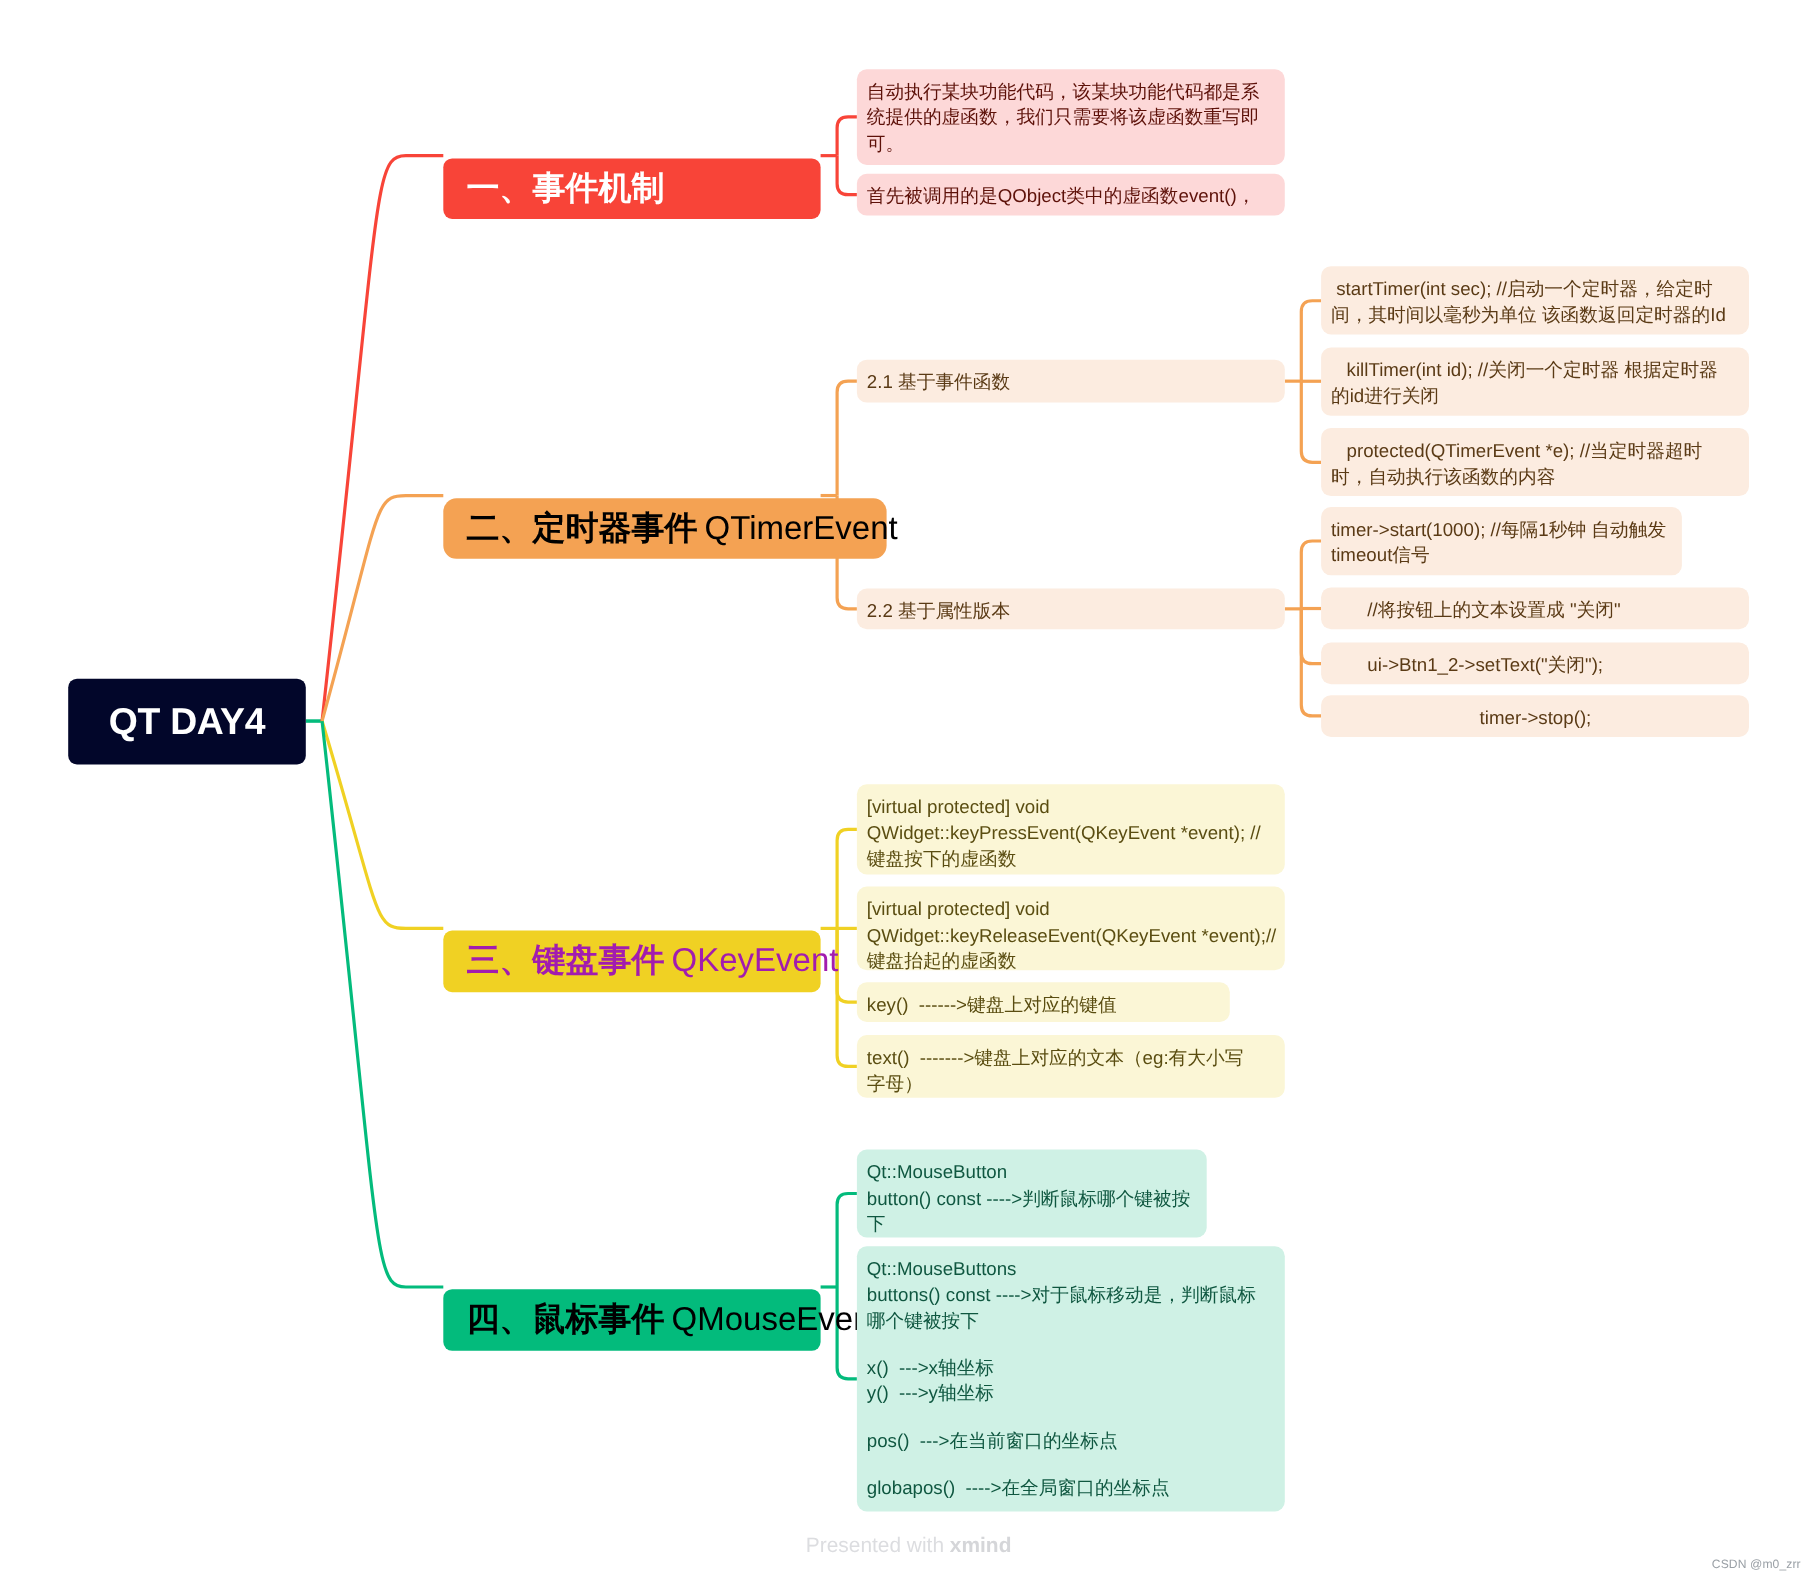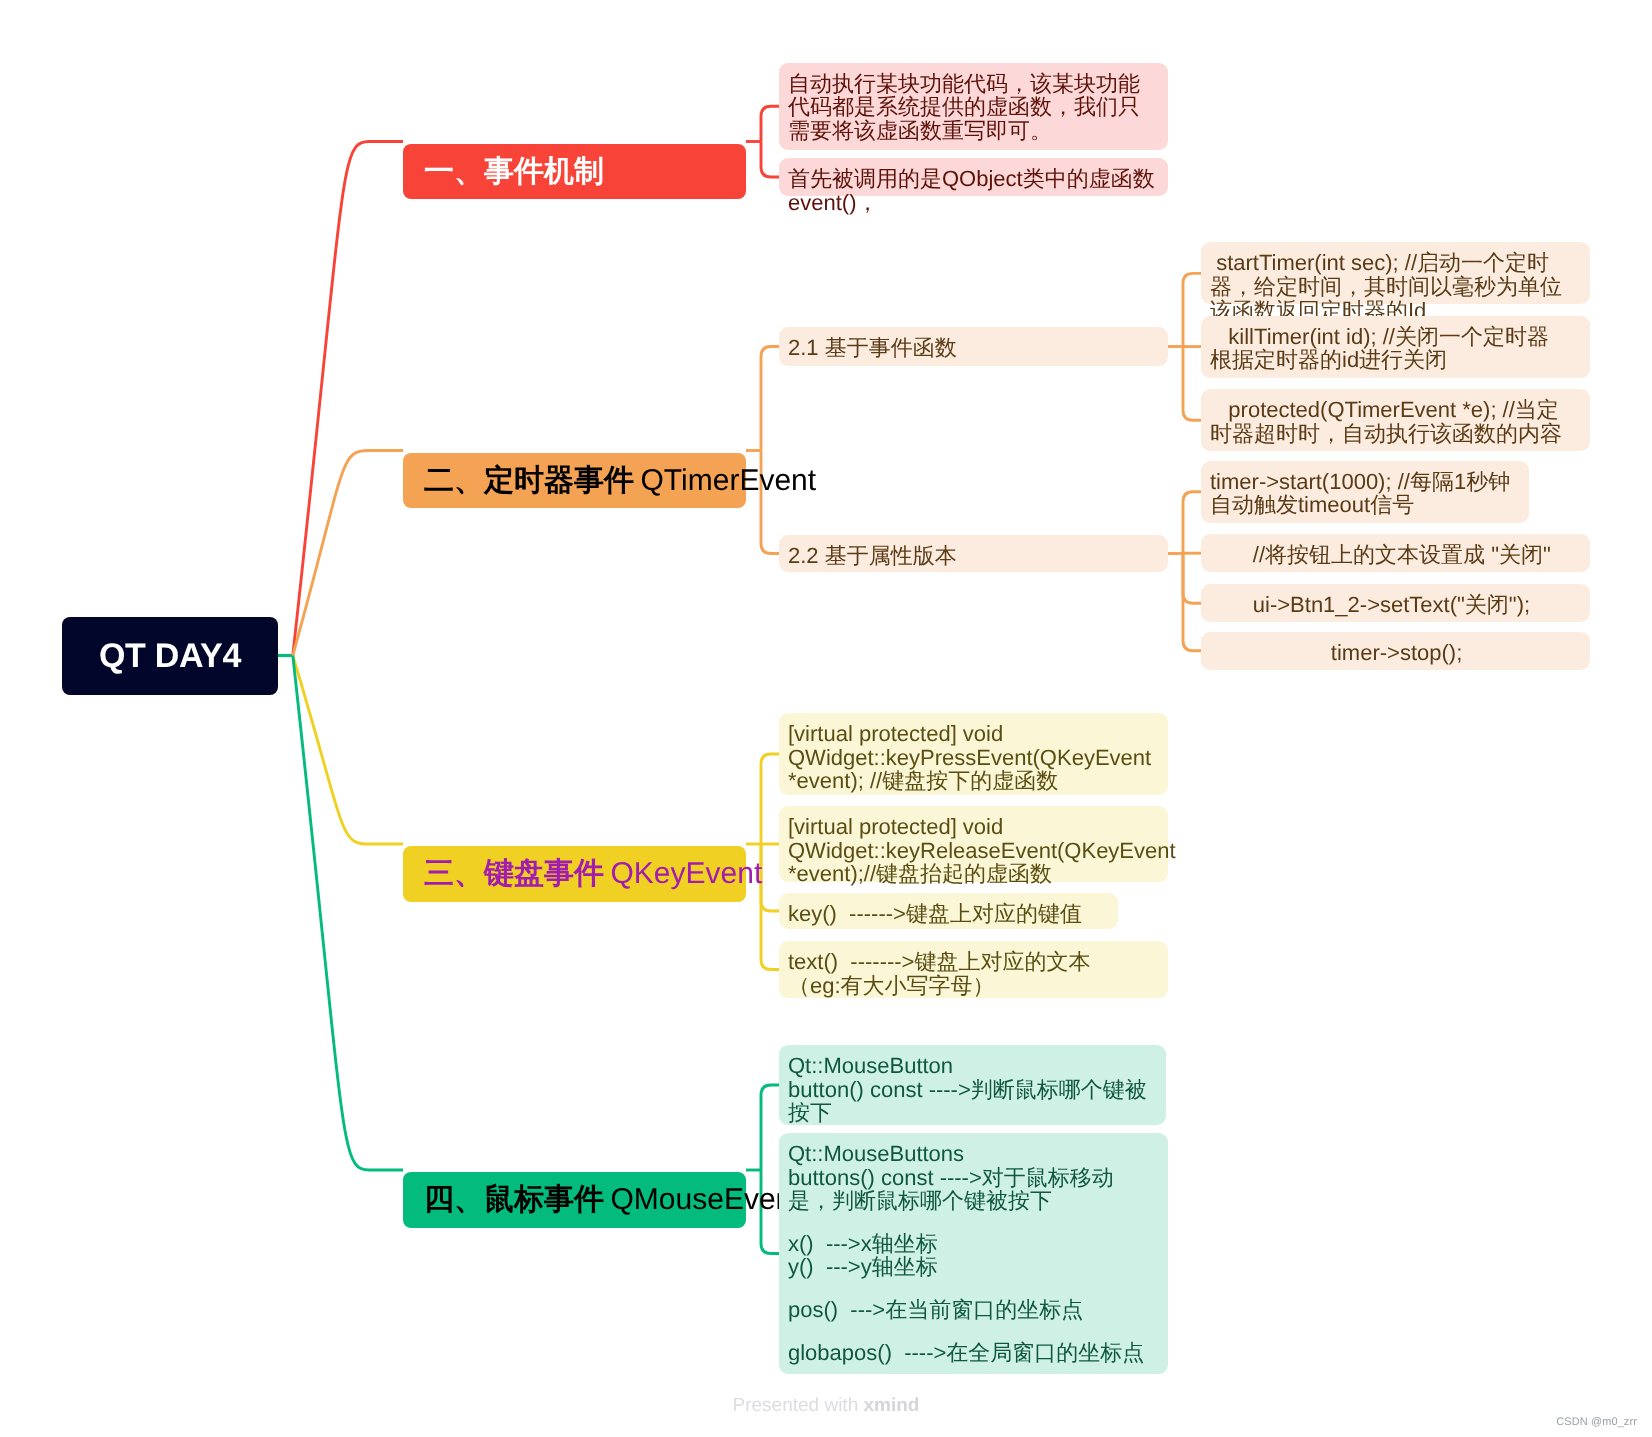--- a/index.html
+++ b/index.html
@@ -14,21 +14,21 @@
   .node{position:absolute;box-sizing:border-box;}
   #root-node{left:62px;top:617px;width:216px;height:78px;border-radius:8px;
       font-size:34px;font-weight:700;letter-spacing:-0.3px;
       display:flex;align-items:center;justify-content:center;}
   .branch-node{position:absolute;left:403px;width:343px;border-radius:8px;
       display:flex;align-items:center;padding-left:21px;box-sizing:border-box;
       font-size:30px;line-height:1;white-space:nowrap;margin-top:30px;}
   .branch-node .cn{font-weight:700;}
   .branch-node .en{font-weight:500;padding-left:6.5px;}
   .leaf{position:absolute;box-sizing:border-box;border-radius:9px;
-      font-size:22px;line-height:23.6px;padding:9px 13px 9px 9px;
+      font-size:17px;line-height:23.6px;padding:9px 13px 9px 9px;
       white-space:pre-wrap;-webkit-font-smoothing:antialiased;}
   .leaf .tl{white-space:pre-wrap;}
   .leaf .tl.blank{line-height:19.1px;}
   
   #b2c1{padding-right:7px;}
   #b2c3{padding-right:25px;}
   #footer{position:absolute;left:0;top:1395px;width:1652px;text-align:center;
       font-size:19px;color:#dcdde0;}
   #footer b{font-weight:700;color:#d5d6d9;}
   #watermark{position:absolute;right:15px;top:1416px;font-size:11px;color:#9aa0a6;letter-spacing:0.1px;}
@@ -69,21 +69,21 @@
     </svg>
   <div class="node" id="root-node" style="background: rgb(2, 6, 42); color: rgb(255, 255, 255);">QT DAY4</div>
 
   <div class="branch-node" id="b0" style="left: 403px; top: 114px; width: 343px; height: 55px; background: rgb(248, 68, 56); color: rgb(255, 255, 255);">
     <span class="cn">一、事件机制</span>
       <span class="en"></span>
   </div>
   <div class="leaf" id="b0c0" style="left: 779px; top: 62.5px; width: 389px; height: 87.5px; background: rgb(253, 216, 216); color: rgb(93, 17, 9);">自动执行某块功能代码，该某块功能代码都是系统提供的虚函数，我们只需要将该虚函数重写即可。</div>
   <div class="leaf" id="b0c1" style="left: 779px; top: 158px; width: 389px; height: 38px; background: rgb(253, 216, 216); color: rgb(93, 17, 9);">首先被调用的是QObject类中的虚函数event()，</div>
 
-  <div class="branch-node" id="b1" style="left: 403px; top: 423px; width: 343px; height: 55px; background: rgb(244, 162, 83); color: rgb(0, 0, 0);">
+  <div class="branch-node" id="b1" style="left: 403px; top: 423px; width: 403px; height: 55px; background: rgb(244, 162, 83); color: rgb(0, 0, 0); border-radius: 12px;">
     <span class="cn">二、定时器事件</span>
       <span class="en">QTimerEvent</span>
   </div>
   <div class="leaf" id="b1c0" style="left: 779px; top: 327px; width: 389px; height: 39px; background: rgb(252, 236, 224); color: rgb(90, 58, 21);">2.1 基于事件函数</div>
   <div class="leaf" id="b1c0g0" style="left: 1201px; top: 242.4px; width: 389px; height: 62px; background: rgb(252, 236, 224); color: rgb(90, 58, 21);"> startTimer(int sec); //启动一个定时器，给定时间，其时间以毫秒为单位 该函数返回定时器的Id</div>
   <div class="leaf" id="b1c0g1" style="left: 1201px; top: 315.6px; width: 389px; height: 62px; background: rgb(252, 236, 224); color: rgb(90, 58, 21);">   killTimer(int id); //关闭一个定时器 根据定时器的id进行关闭</div>
   <div class="leaf" id="b1c0g2" style="left: 1201px; top: 389.3px; width: 389px; height: 62px; background: rgb(252, 236, 224); color: rgb(90, 58, 21);">   protected(QTimerEvent *e); //当定时器超时时，自动执行该函数的内容</div>
   <div class="leaf" id="b1c1" style="left: 779px; top: 535px; width: 389px; height: 37px; background: rgb(252, 236, 224); color: rgb(90, 58, 21);">2.2 基于属性版本</div>
   <div class="leaf" id="b1c1g0" style="left: 1201px; top: 460.8px; width: 328px; height: 62px; background: rgb(252, 236, 224); color: rgb(90, 58, 21);">timer-&gt;start(1000); //每隔1秒钟 自动触发timeout信号</div>
   <div class="leaf" id="b1c1g1" style="left: 1201px; top: 534.2px; width: 389px; height: 38px; background: rgb(252, 236, 224); color: rgb(90, 58, 21);">       //将按钮上的文本设置成 "关闭"</div>
@@ -96,18 +96,18 @@
   </div>
   <div class="leaf" id="b2c0" style="left: 779px; top: 713px; width: 389px; height: 82px; background: rgb(251, 246, 214); color: rgb(90, 77, 17);">[virtual protected] void QWidget::keyPressEvent(QKeyEvent *event); //键盘按下的虚函数</div>
   <div class="leaf" id="b2c1" style="left: 779px; top: 806px; width: 389px; height: 76px; background: rgb(251, 246, 214); color: rgb(90, 77, 17);">[virtual protected] void QWidget::keyReleaseEvent(QKeyEvent *event);//键盘抬起的虚函数</div>
   <div class="leaf" id="b2c2" style="left: 779px; top: 893px; width: 339px; height: 36px; background: rgb(251, 246, 214); color: rgb(90, 77, 17);">key()  ------&gt;键盘上对应的键值</div>
   <div class="leaf" id="b2c3" style="left: 779px; top: 941px; width: 389px; height: 57px; background: rgb(251, 246, 214); color: rgb(90, 77, 17);">text()  -------&gt;键盘上对应的文本（eg:有大小写字母）</div>
 
   <div class="branch-node" id="b3" style="left: 403px; top: 1142px; width: 343px; height: 56px; background: rgb(3, 187, 124); color: rgb(0, 0, 0);">
     <span class="cn">四、鼠标事件</span>
       <span class="en">QMouseEvent</span>
   </div>
-  <div class="leaf" id="b3c0" style="left: 779px; top: 1045px; width: 387px; height: 80px; background: rgb(207, 241, 229); color: rgb(15, 87, 64);"><div class="tl">Qt::MouseButton</div><div class="tl">button() const ----&gt;判断鼠标哪个键被按下</div><div class="tl blank">​</div></div>
+  <div class="leaf" id="b3c0" style="left: 779px; top: 1045px; width: 318px; height: 80px; background: rgb(207, 241, 229); color: rgb(15, 87, 64);"><div class="tl">Qt::MouseButton</div><div class="tl">button() const ----&gt;判断鼠标哪个键被按下</div><div class="tl blank">​</div></div>
   <div class="leaf" id="b3c1" style="left: 779px; top: 1133px; width: 389px; height: 241px; background: rgb(207, 241, 229); color: rgb(15, 87, 64);"><div class="tl">Qt::MouseButtons</div><div class="tl">buttons() const ----&gt;对于鼠标移动是，判断鼠标哪个键被按下</div><div class="tl blank">​</div><div class="tl">x()  ---&gt;x轴坐标</div><div class="tl">y()  ---&gt;y轴坐标</div><div class="tl blank">​</div><div class="tl">pos()  ---&gt;在当前窗口的坐标点</div><div class="tl blank">​</div><div class="tl">globapos()  ----&gt;在全局窗口的坐标点</div></div>
 
   <div id="footer"><span>Presented with </span><b>xmind</b></div>
   <div id="watermark">CSDN @m0_zrr</div>
 </div>
 
 </body></html>

